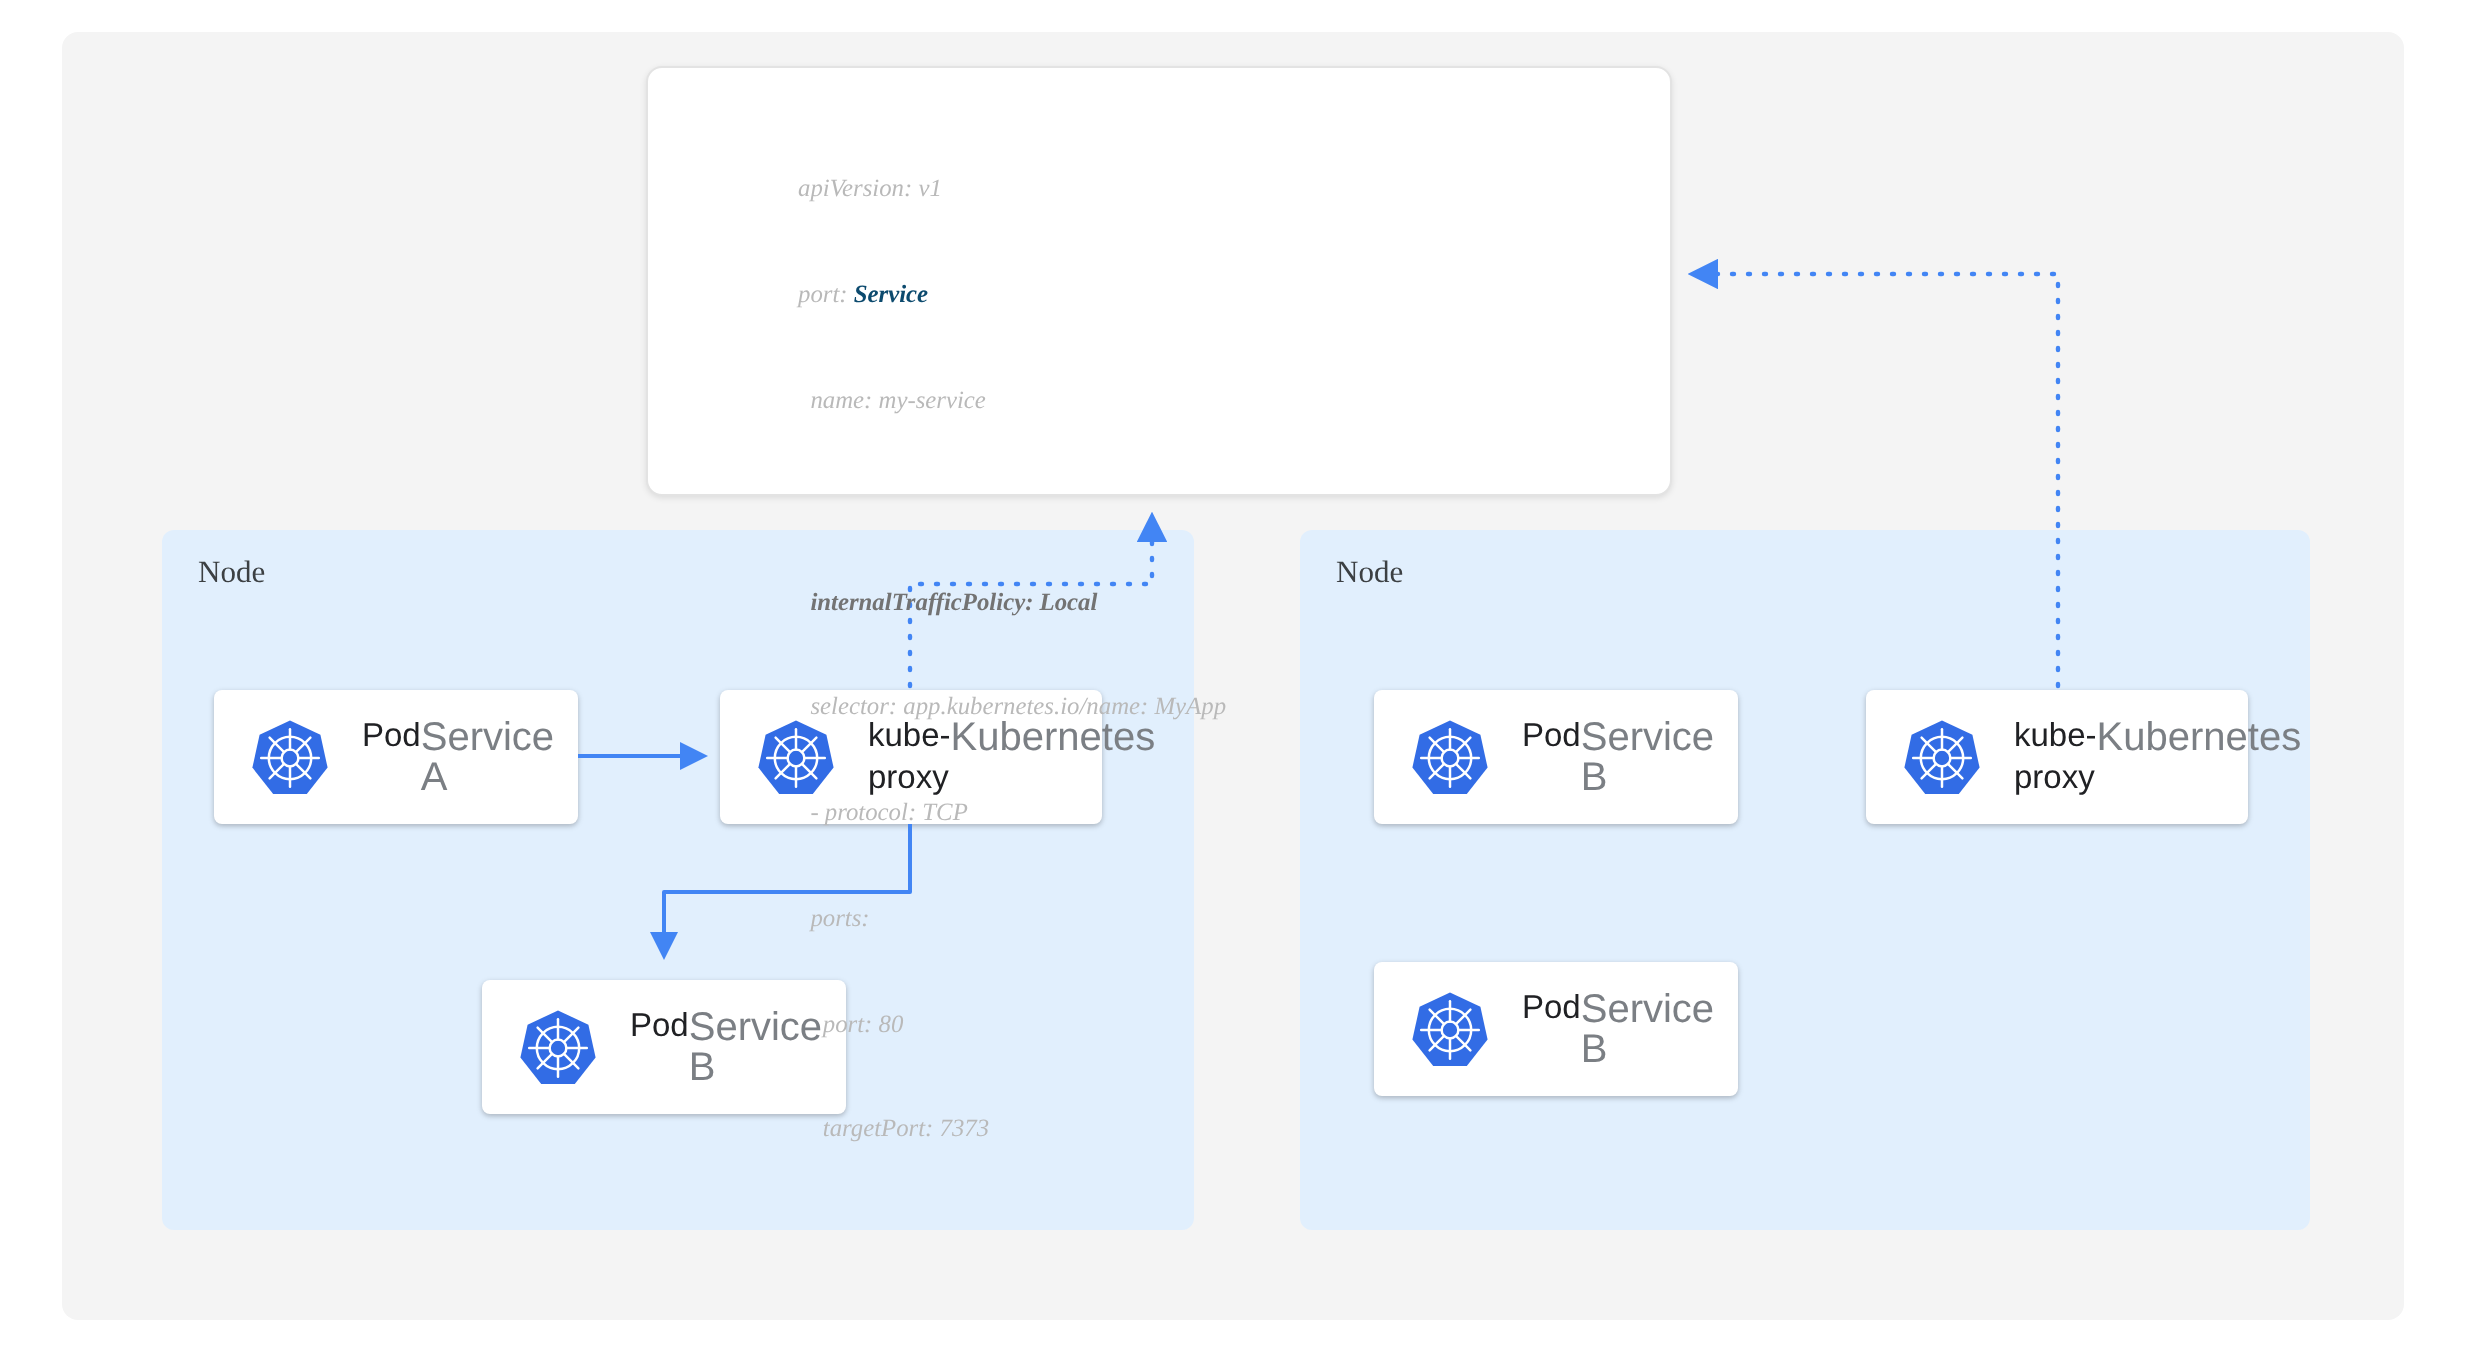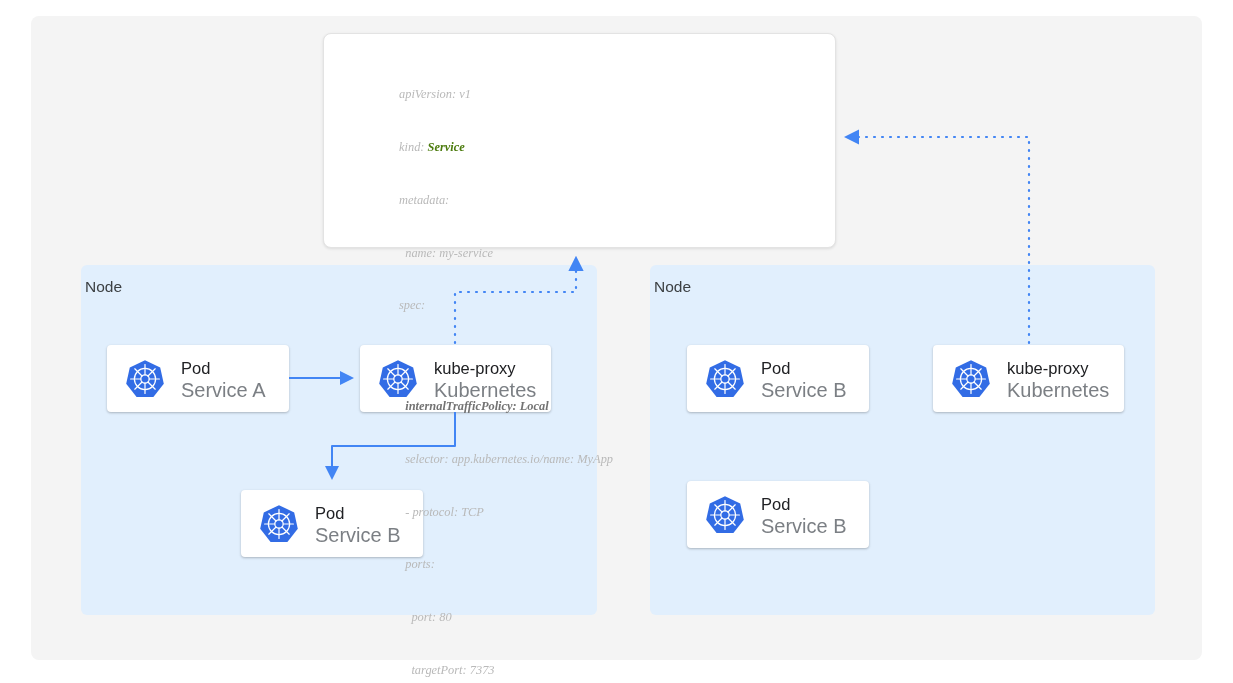--- a/index.html
+++ b/index.html
@@ -43,58 +43,58 @@
     left: 75px; top: 17px;
     font-family: Liberation Serif, serif;
     font-size: 12.4px;
     line-height: 17.6px;
     color: #b9b9b9;
     font-style: italic;
     white-space: pre;
   }
   .yaml-line { white-space: pre; }
   .yaml-line.bold { color: #737373; font-weight: bold; margin-top: 48px; }
-  .yaml-line .strong { font-weight: bold; color: #4d7c0f; }
+  .yaml-line .strong { font-weight: bold; color: #0c4a6e; }
 
   
   .node-box {
     position: absolute;
     background: #e1effd;
     border-radius: 6px;
     z-index: 1;
   }
   #node-left  { left: 81px;  top: 265px; width: 516px; height: 350px; }
   #node-right { left: 650px; top: 265px; width: 505px; height: 350px; }
   .node-label {
     position: absolute;
-    left: 4px; top: 13px;
+    left: 18px; top: 13px;
     font-size: 15.5px;
     color: #3c4043;
-    font-family: Liberation Sans, sans-serif;
+    font-family: Liberation Serif, serif;
   }
 
   
   .card {
     position: absolute;
     background: #ffffff;
     border-radius: 4px;
     box-shadow: 0 1px 3px rgba(0,0,0,0.16), 0 1px 2px rgba(0,0,0,0.10);
     display: flex;
     align-items: center;
     z-index: 4;
   }
   .card .k8s-logo {
     flex: 0 0 auto;
     margin-left: 18px;
     width: 40px; height: 40px;
   }
   .card .card-text {
     margin-left: 16px;
     display: flex;
-    flex-direction: column;
+    flex-direction: row;
     justify-content: center;
   }
   .card .card-title {
     font-size: 16.5px;
     color: #202124;
     line-height: 21px;
   }
   .card .card-sub {
     font-size: 20px;
     color: #7b7f84;
@@ -122,24 +122,22 @@
 </head>
 <body>
 
 <div id="stage">
 
   <div class="canvas"></div>
 
   <div class="yaml-card">
     <div class="yaml-body">
       <div class="yaml-line">apiVersion: v1</div>
-      <div class="yaml-line"><span>kind: </span><span class="strong">Service</span></div>
-      <div class="yaml-line">metadata:</div>
+      <div class="yaml-line"><span>port: </span><span class="strong">Service</span></div>
       <div class="yaml-line">  name: my-service</div>
-      <div class="yaml-line">spec:</div>
       <div class="yaml-line bold">  internalTrafficPolicy: Local</div>
       <div class="yaml-line">  selector: app.kubernetes.io/name: MyApp</div>
       <div class="yaml-line">  - protocol: TCP</div>
       <div class="yaml-line">  ports:</div>
       <div class="yaml-line">    port: 80</div>
       <div class="yaml-line">    targetPort: 7373</div>
     </div>
   </div>
 
   <div class="node-box" id="node-left">

